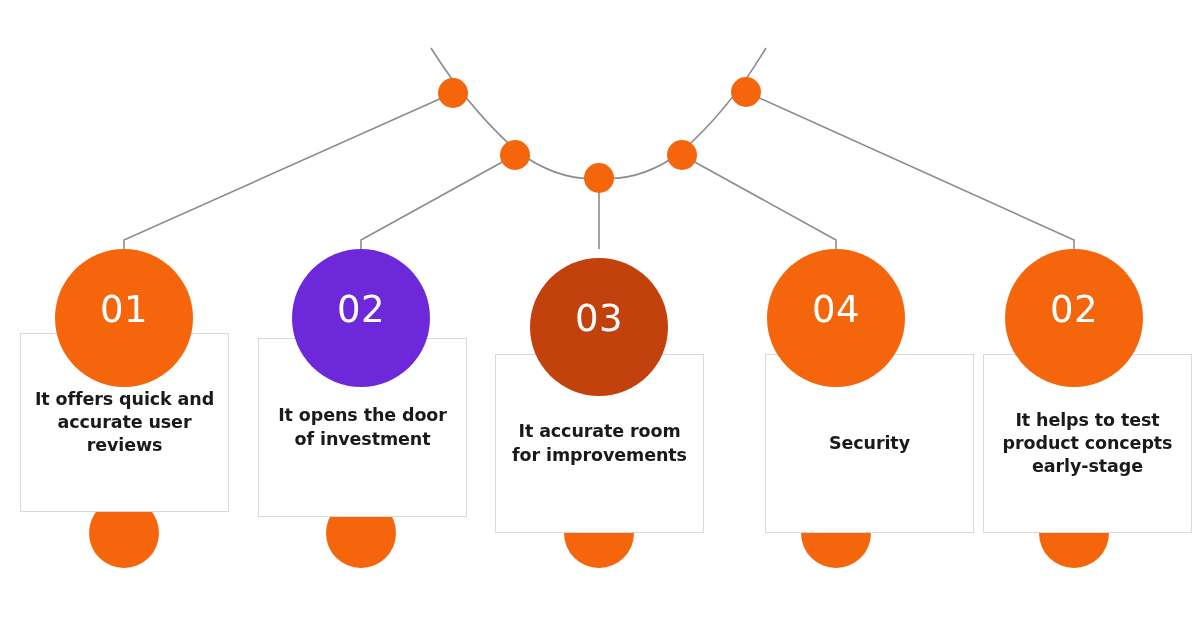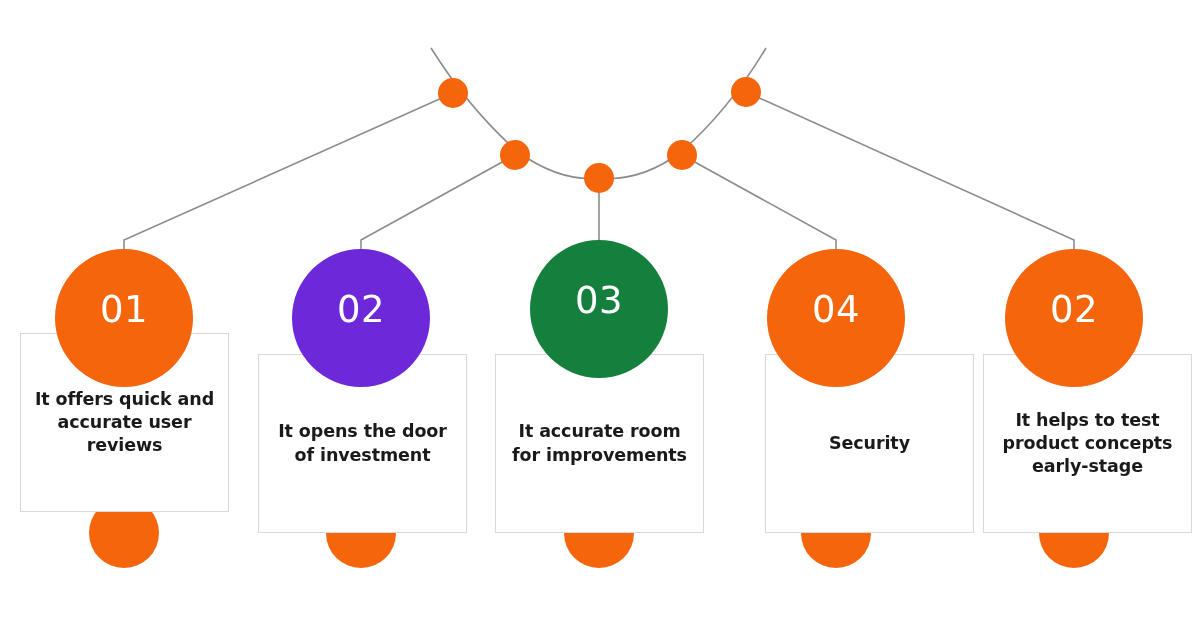--- a/index.html
+++ b/index.html
@@ -119,34 +119,34 @@
     <div class="card" style="left: 20px; top: 333px; width: 209px; height: 179px; border-color: rgb(217, 217, 217); background: rgb(255, 255, 255);">
       <span class="card-text" style="color: rgb(26, 26, 26);">It offers quick and accurate user reviews</span>
     </div>
     <div class="num-circle" style="left: 55px; top: 249px; width: 138px; height: 138px; background: rgb(244, 101, 12);">
       <span class="num-label" style="color: rgb(255, 255, 255);">01</span>
     </div>
   </div>
 
   <div class="item">
     <div class="bottom-circle" style="left: 326px; top: 498px; width: 70px; height: 70px; background: rgb(244, 101, 12);"></div>
-    <div class="card" style="left: 258px; top: 354px; width: 209px; height: 179px; border-color: rgb(217, 217, 217); background: rgb(255, 255, 255);">
+    <div class="card" style="left: 258px; top: 338px; width: 209px; height: 179px; border-color: rgb(217, 217, 217); background: rgb(255, 255, 255);">
       <span class="card-text" style="color: rgb(26, 26, 26);">It opens the door of investment</span>
     </div>
     <div class="num-circle" style="left: 292px; top: 249px; width: 138px; height: 138px; background: #6d28d9;">
       <span class="num-label" style="color: rgb(255, 255, 255);">02</span>
     </div>
   </div>
 
   <div class="item">
     <div class="bottom-circle" style="left: 564px; top: 498px; width: 70px; height: 70px; background: rgb(244, 101, 12);"></div>
     <div class="card" style="left: 495px; top: 354px; width: 209px; height: 179px; border-color: rgb(217, 217, 217); background: rgb(255, 255, 255);">
       <span class="card-text" style="color: rgb(26, 26, 26);">It accurate room for improvements</span>
     </div>
-    <div class="num-circle" style="left: 530px; top: 240px; width: 138px; height: 138px; background: #15803d;">
+    <div class="num-circle" style="left: 530px; top: 258px; width: 138px; height: 138px; background: #c2410c;">
       <span class="num-label" style="color: rgb(255, 255, 255);">03</span>
     </div>
   </div>
 
   <div class="item">
     <div class="bottom-circle" style="left: 801px; top: 498px; width: 70px; height: 70px; background: rgb(244, 101, 12);"></div>
     <div class="card" style="left: 733px; top: 354px; width: 209px; height: 179px; border-color: rgb(217, 217, 217); background: rgb(255, 255, 255); margin-left: 32px;">
       <span class="card-text" style="color: rgb(26, 26, 26);">Security</span>
     </div>
     <div class="num-circle" style="left: 767px; top: 249px; width: 138px; height: 138px; background: rgb(244, 101, 12); text-align: right;">

